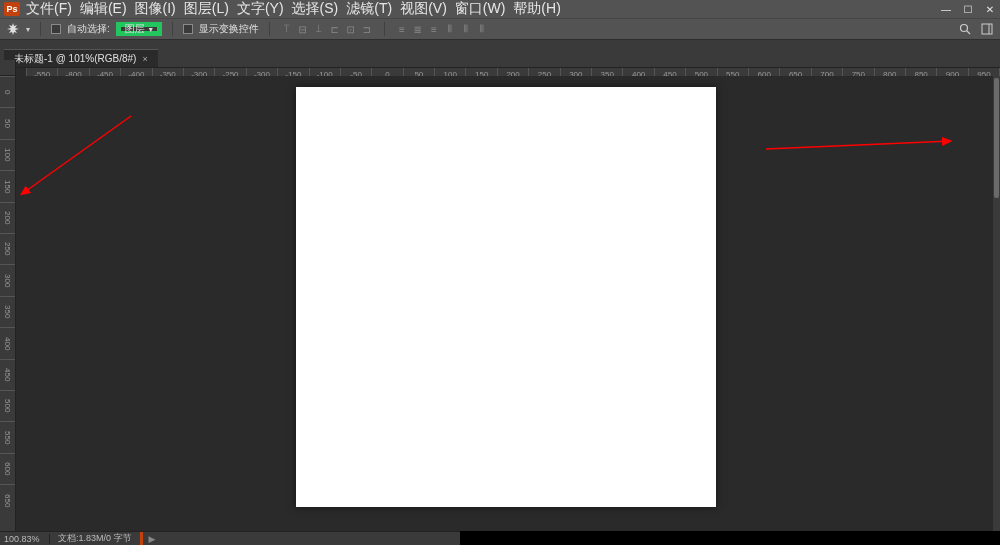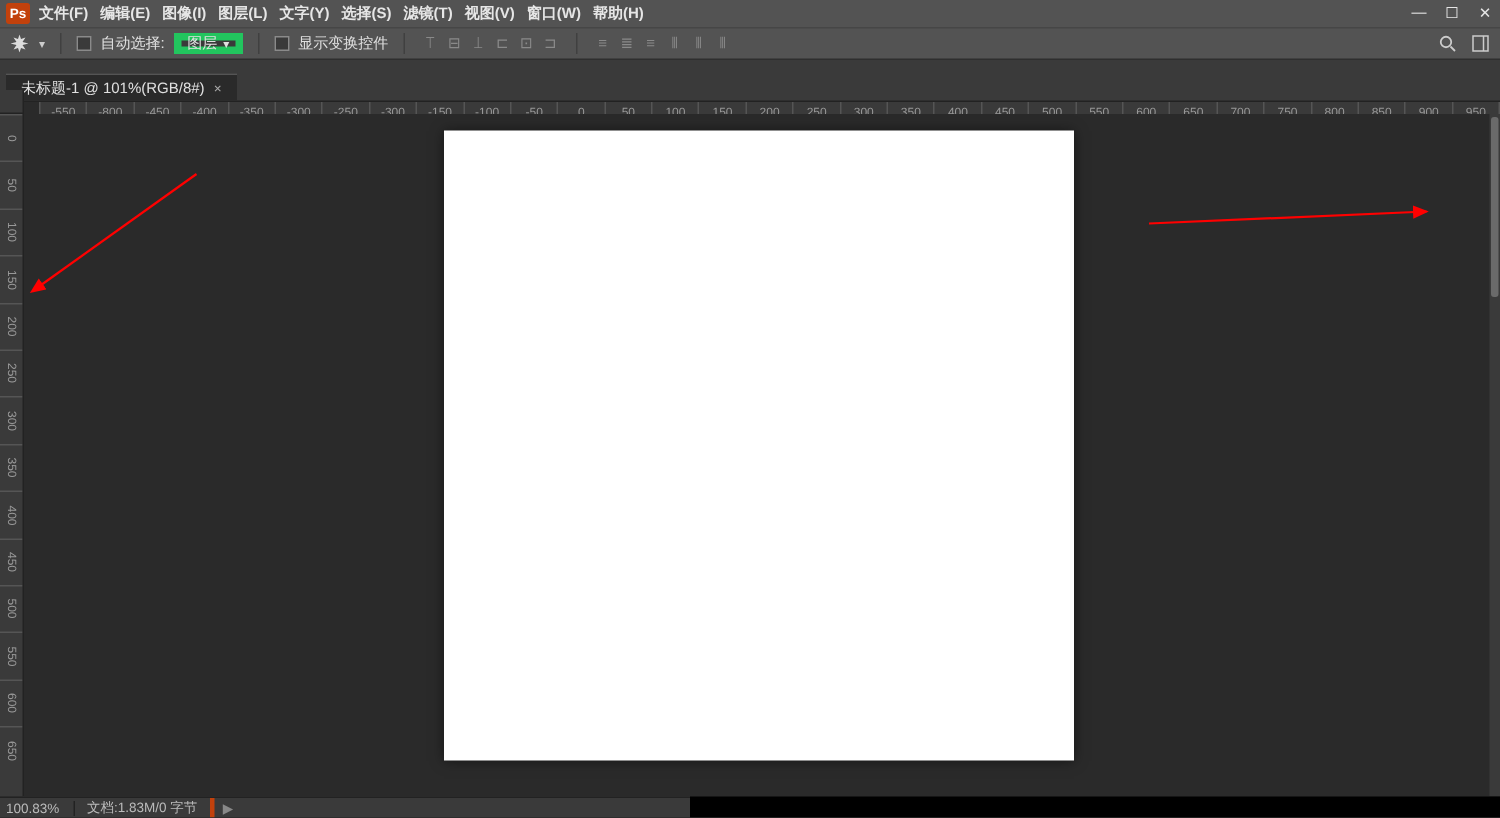--- a/index.html
+++ b/index.html
@@ -2,21 +2,21 @@
 <html><head>
 <meta charset="utf-8">
 <style>
 * { margin: 0; padding: 0; box-sizing: border-box; font-family: "Microsoft YaHei", sans-serif; }
 body { width: 1000px; height: 545px; background: #2a2a2a; color: #c0c0c0; font-size: 10px; overflow: hidden; position: relative; }
 
 
 .titlebar { height: 18px; background: #535353; display: flex; align-items: center; padding: 0 4px; }
 .logo { width: 16px; height: 14px; background: #c2410c; color: #fff; font-weight: bold; font-size: 9px; display: flex; align-items: center; justify-content: center; border-radius: 2px; margin-right: 6px; }
 .menu { display: flex; gap: 8px; }
-.menu span { color: #e6e6e6; font-size: 10px; cursor: default; font-weight: bold; }
+.menu span { color: #e6e6e6; font-size: 14px; cursor: default; }
 .win-controls { margin-left: auto; display: flex; gap: 10px; }
 .win-controls span { width: 12px; text-align: center; color: #e6e6e6; font-size: 10px; }
 
 
 .optionsbar { height: 22px; background: #535353; border-top: 1px solid #464646; border-bottom: 1px solid #2e2e2e; display: flex; align-items: center; padding: 0 6px; gap: 6px; }
 .tool-icon { width: 14px; height: 14px; display: flex; align-items: center; justify-content: center; color: #e0e0e0; }
 .checkbox { width: 10px; height: 10px; border: 1px solid #8a8a8a; display: inline-block; background: #3a3a3a; }
 .opt-label { font-size: 10px; color: #e0e0e0; }
 .dropdown { background: #3a3a3a; border: 5px solid #22c55e; padding: 0 4px; height: 14px; display: flex; align-items: center; font-size: 10px; color: #e0e0e0; }
 .divider { width: 1px; height: 14px; background: #404040; margin: 0 4px; }

